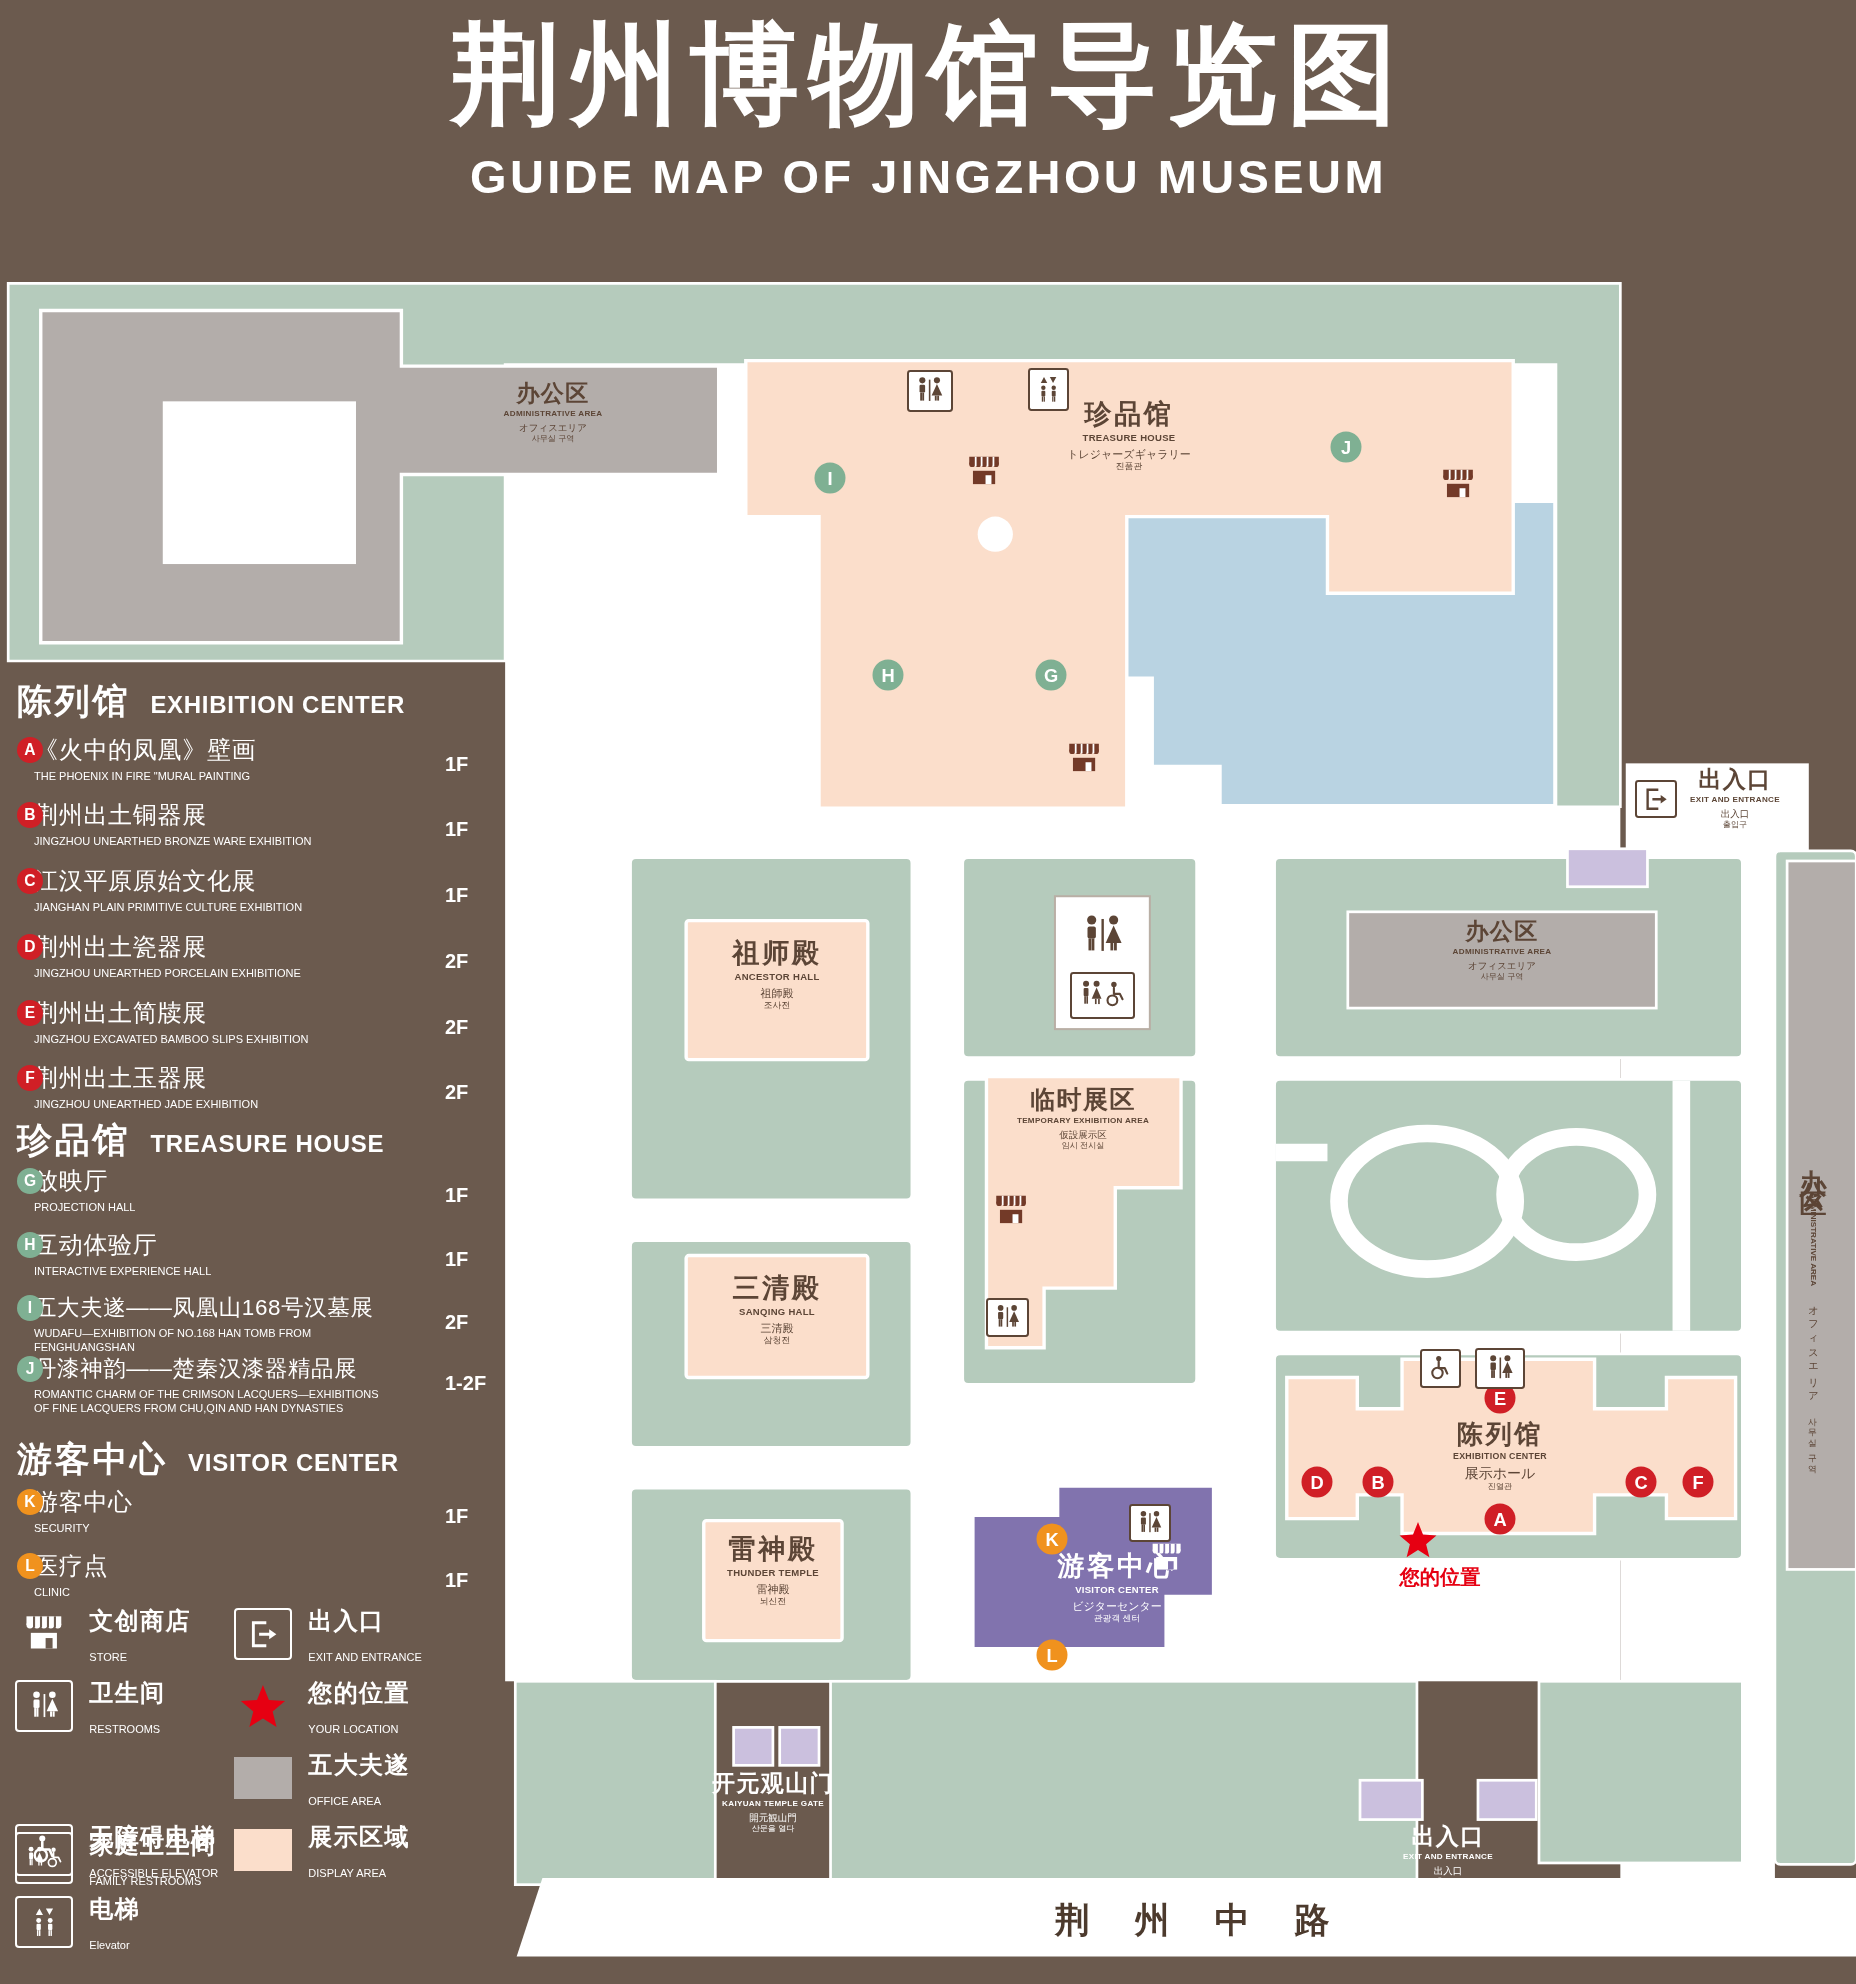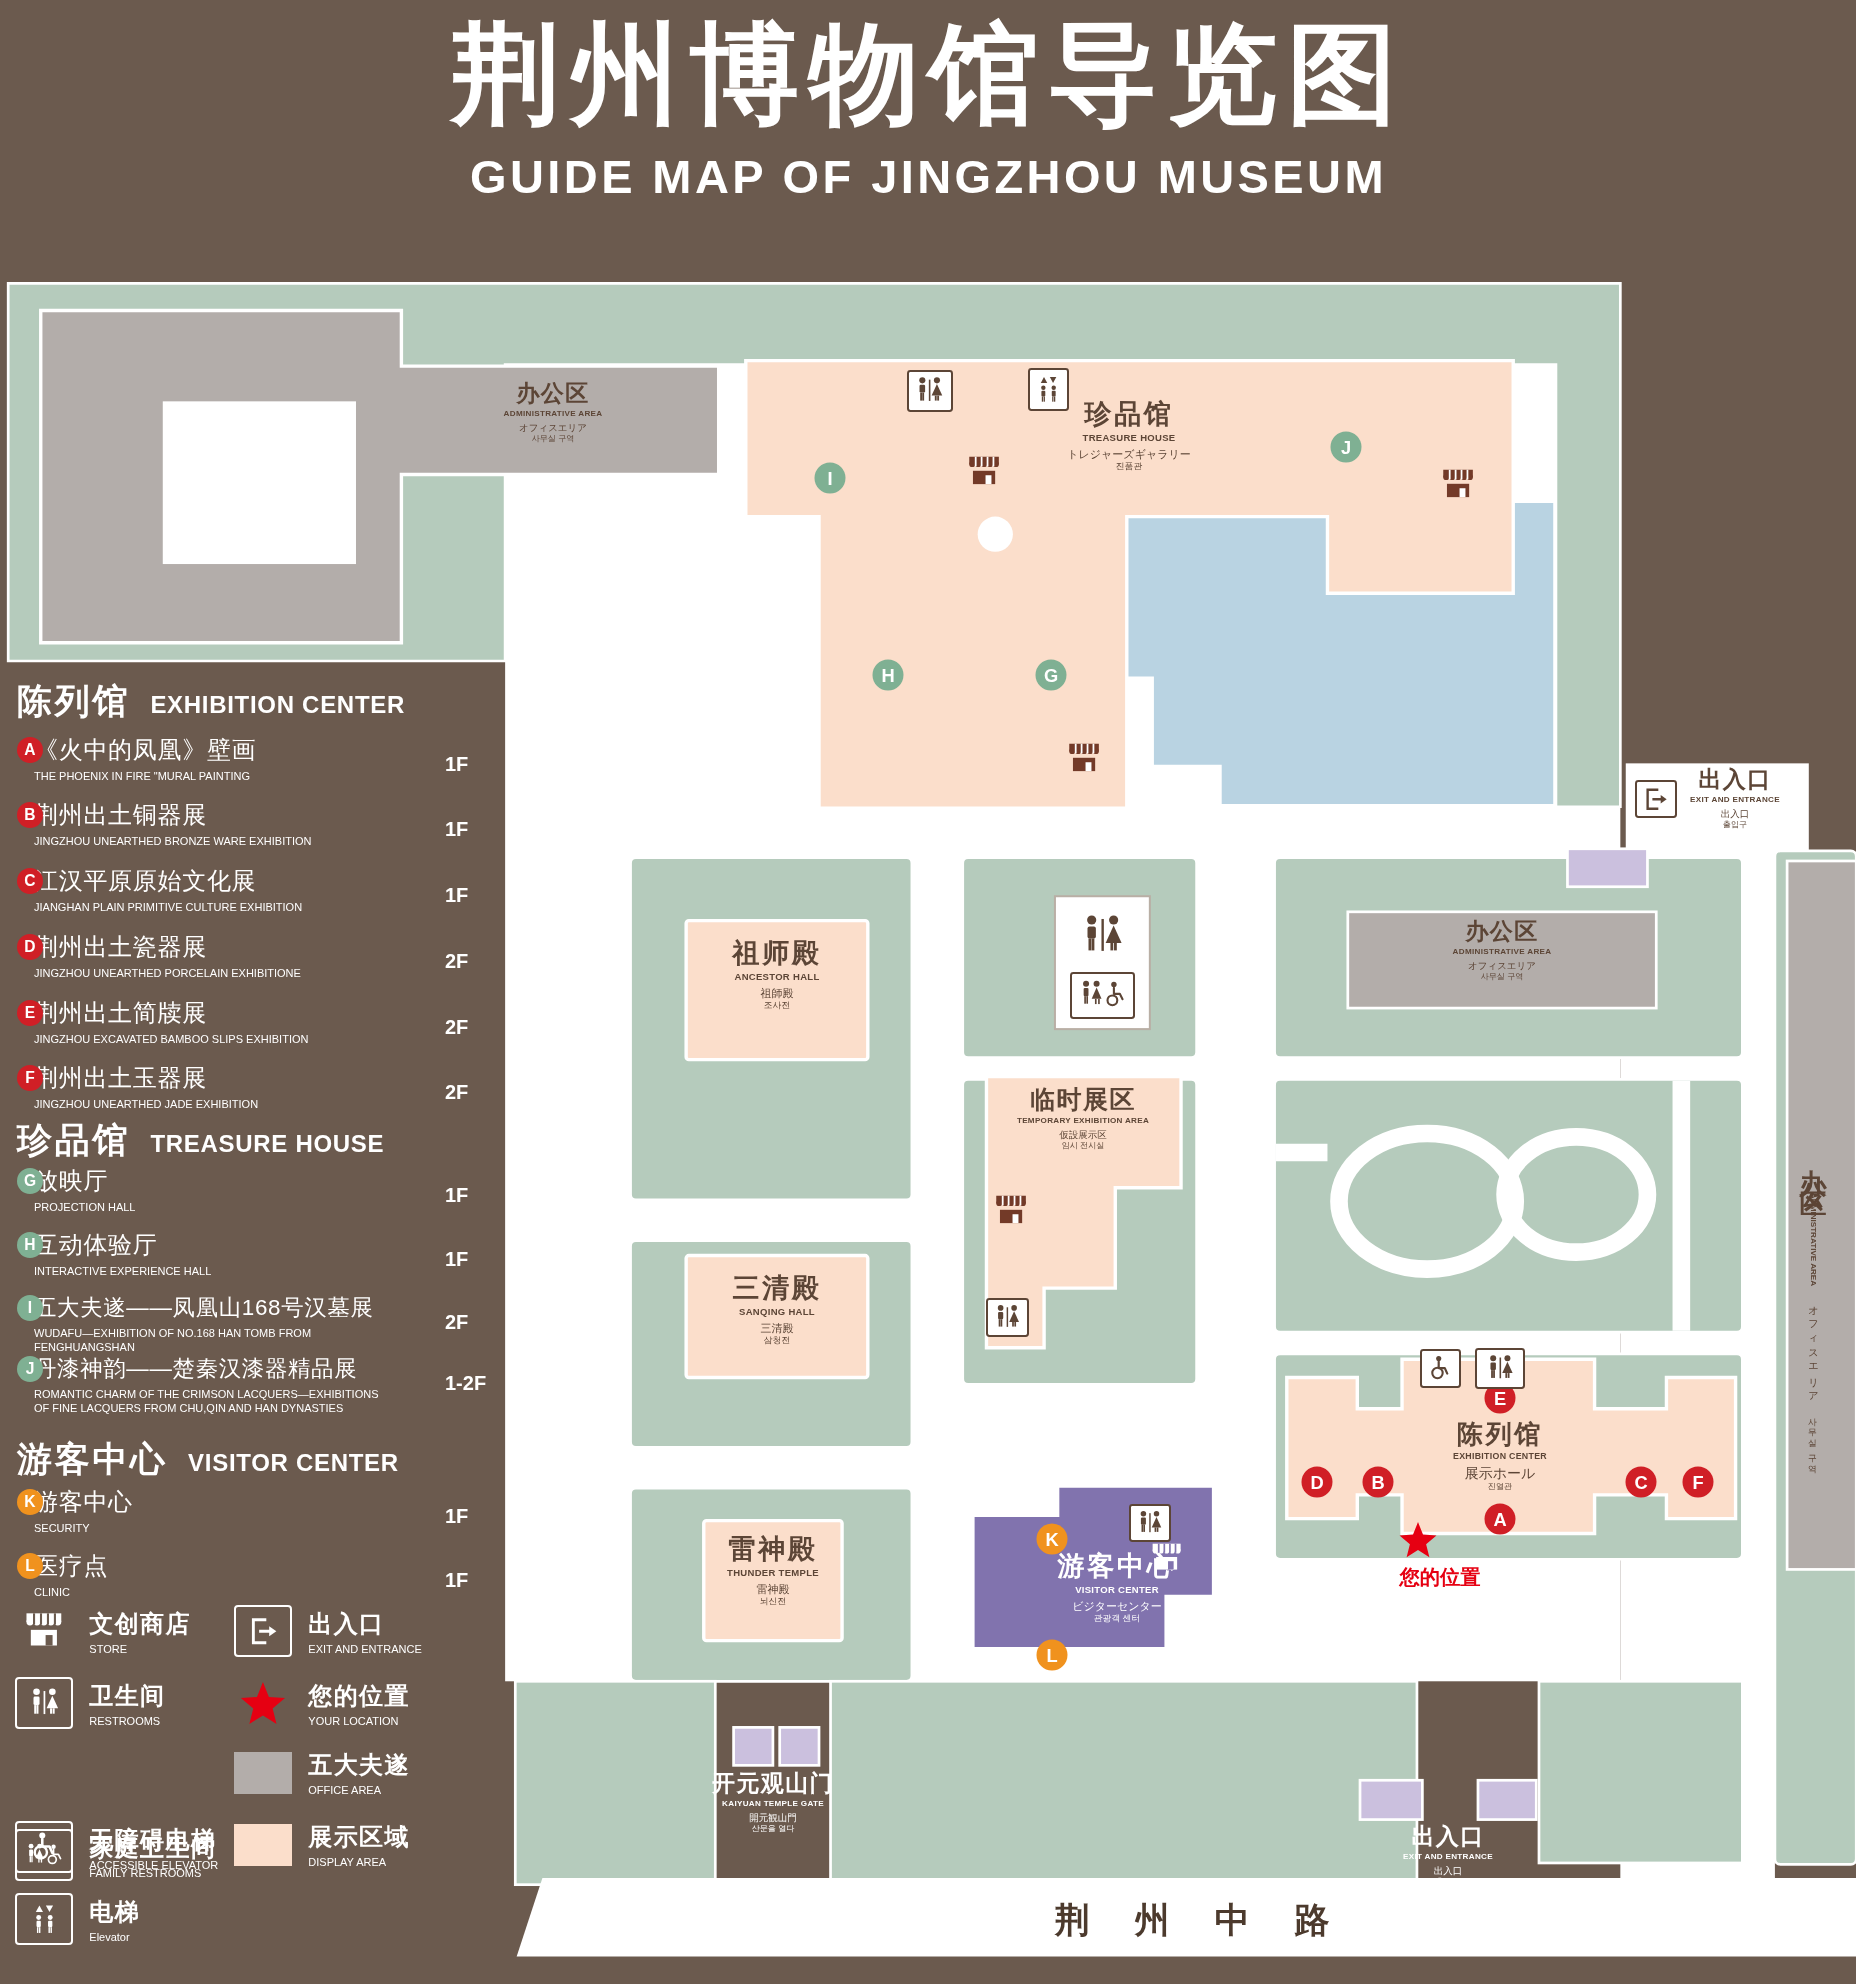--- a/index.html
+++ b/index.html
@@ -60,21 +60,21 @@
   .lg-ic{width:58px;height:52px;display:flex;align-items:center;justify-content:center;color:#fff;box-sizing:border-box;flex:0 0 auto;}
   .lg-ic.boxed{border:2.7px solid #fff;border-radius:4.1px;}
   .lg-ic svg{width:72%;height:72%;}
   .lg-ic.store-glyph{--ibg:#6b5a4e;}
   .lg-ic.star-glyph{color:#e60012;}
   .lg-ic.star-glyph svg{width:86%;height:86%;}
   .swatch{width:58px;height:42px;flex:0 0 auto;}
   .swatch.office{background:#b3adaa;}
   .swatch.display{background:#fbdecb;}
   .lg-zh{display:block;font-size:24px;font-weight:bold;letter-spacing:1.4px;}
-  .lg-en{display:block;font-size:11px;margin-top:3px;}
+  .lg-en{display:block;font-size:11px;margin-top:14px;}
 </style>
 </head>
 <body>
 
 <div id="poster">
 
   <svg width="0" height="0" style="position:absolute" aria-hidden="true">
     <defs>
       <symbol id="sym-restroom" viewBox="0 0 48 48">
         <circle cx="13" cy="8" r="4.6" fill="currentColor"></circle>

